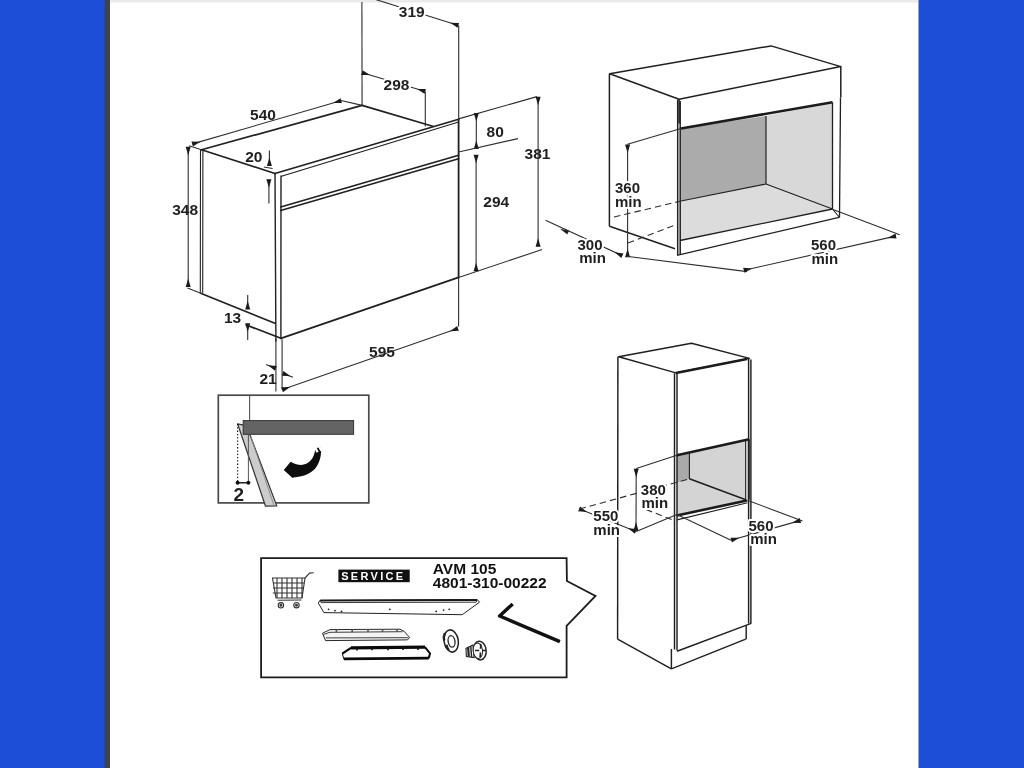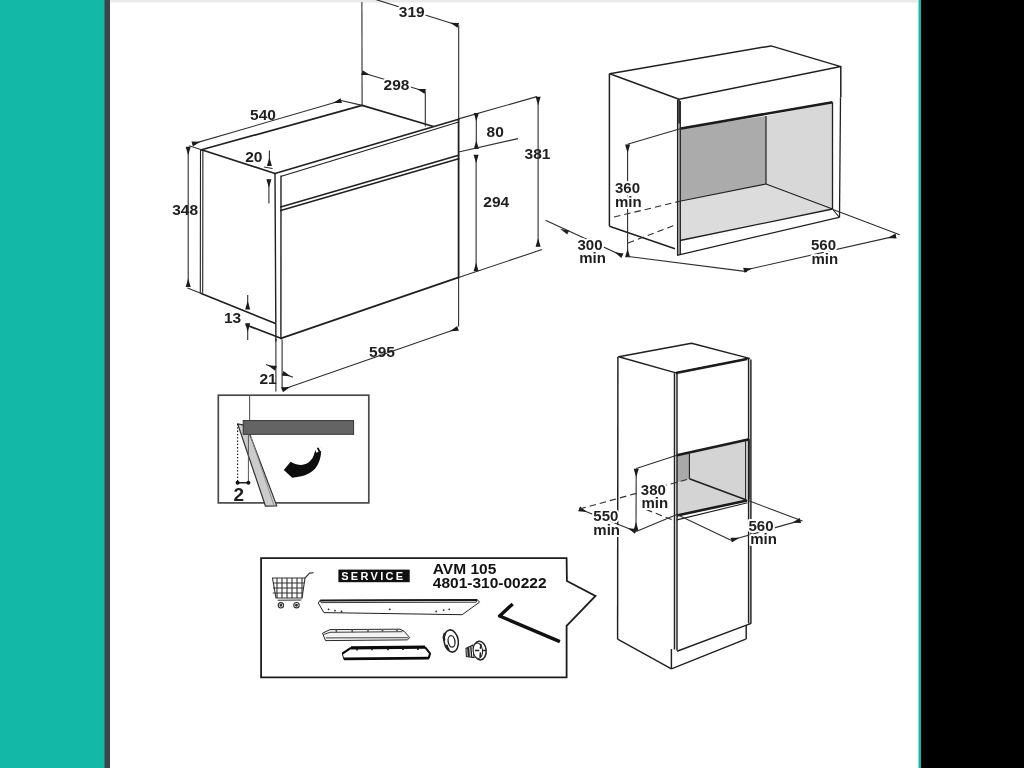--- a/index.html
+++ b/index.html
@@ -1,16 +1,16 @@
 <!DOCTYPE html>
 <html><head>
 <meta charset="utf-8">
 <style>
   html,body{margin:0;padding:0;background:#000;}
-  #stage{position:relative;width:921px;height:768px;background:#14b8a6;overflow:hidden;}
+  #stage{position:relative;width:1024px;height:768px;background:#1d4ed8;overflow:hidden;}
   svg{position:absolute;top:0;left:0;}
   .num{font:bold 15.5px "Liberation Sans", sans-serif;fill:#1f1f1f;}
   .num2{font:bold 15px "Liberation Sans", sans-serif;fill:#1f1f1f;}
   .wbg{paint-order:stroke;stroke:#fff;stroke-width:4px;stroke-linejoin:round;}
 </style>
 </head>
 <body>
 <div id="stage">
 <svg width="1024" height="768" viewBox="0 0 1024 768">
   <defs>

